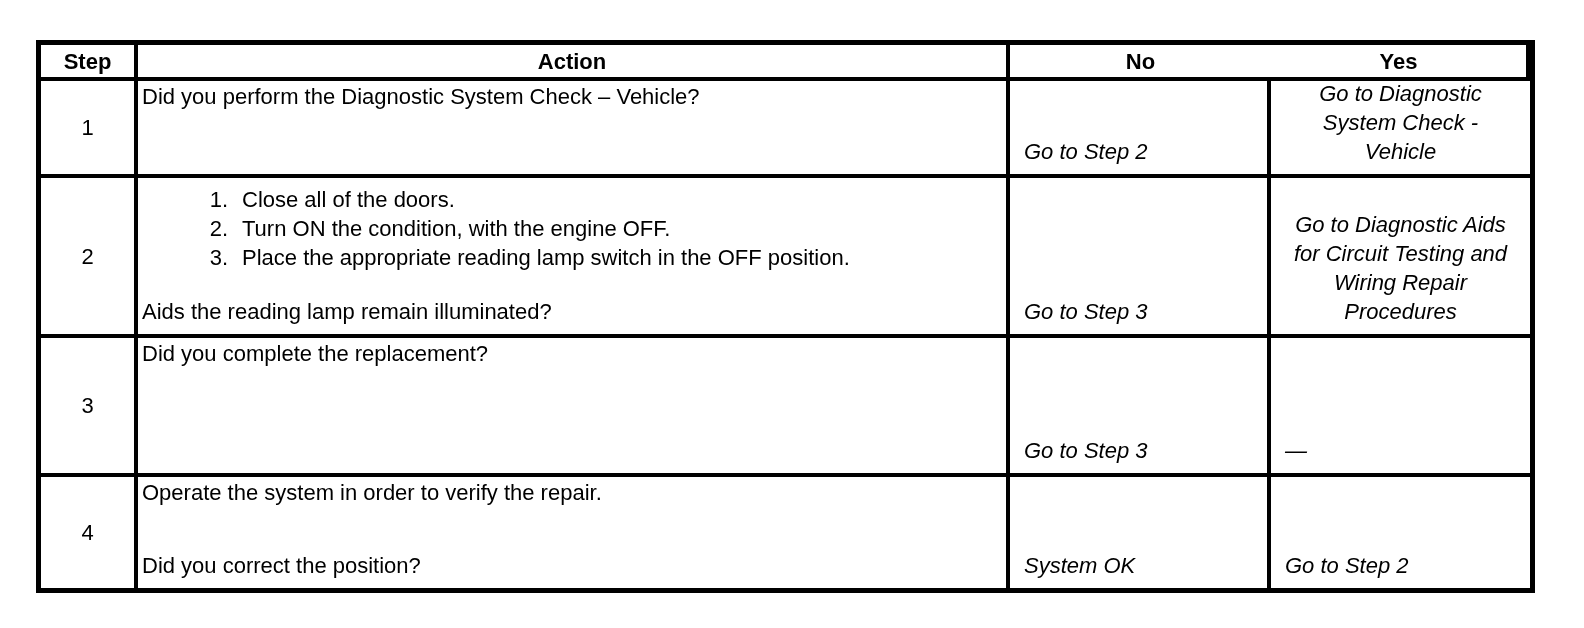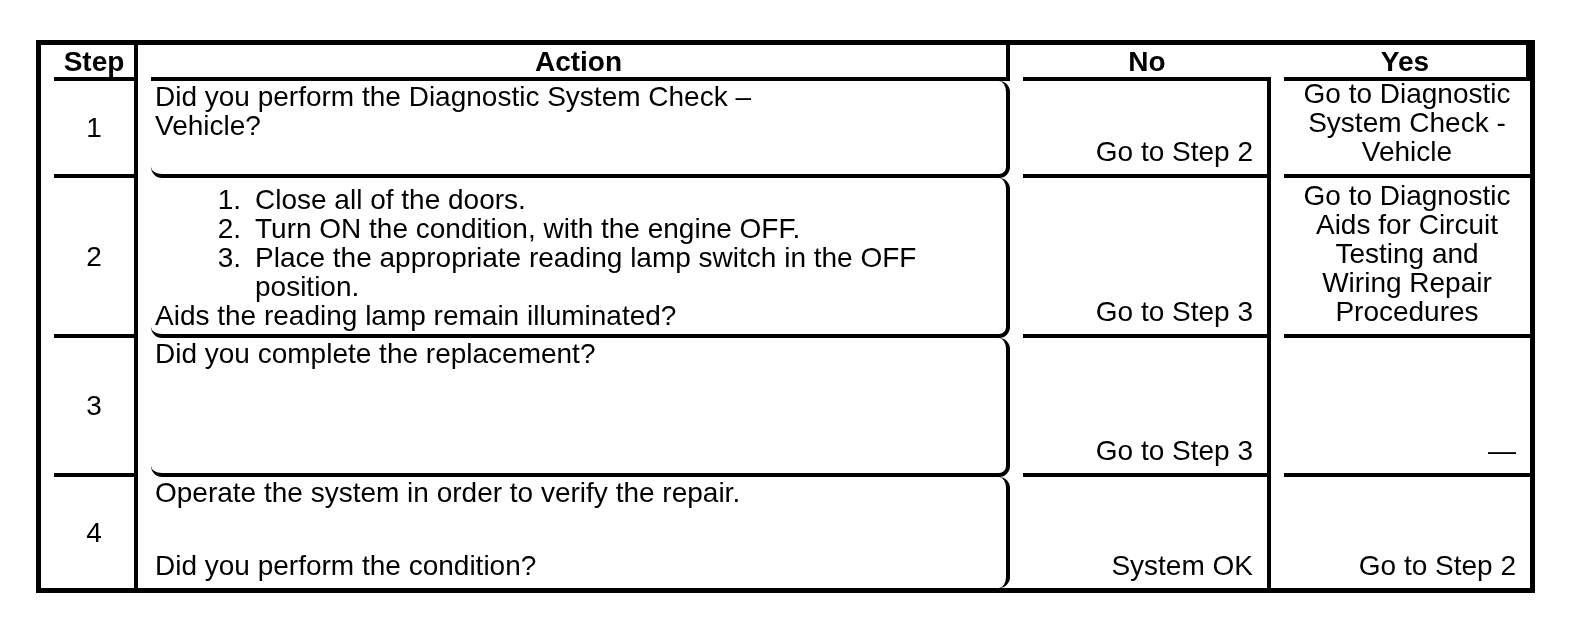--- a/index.html
+++ b/index.html
@@ -28,44 +28,42 @@
     border: 5px solid #000000;
     display: grid;
     grid-template-columns: 97px 872px 261px auto;
     grid-template-rows: 36px 97px 160px 139px auto;
     background: #ffffff;
   }
   .cell {
     box-sizing: border-box;
     border-right: 4px solid #000000;
     border-bottom: 4px solid #000000;
-    font-size: 28px;
+    font-size: 22px;
     line-height: 29px;
     overflow: hidden;
-    margin-left: 13px;
   }
   .cell.last-col { border-right: none; }
   .cell.last-row { border-bottom: none; }
   .head-cell {
     display: flex;
     align-items: center;
     justify-content: center;
     font-weight: bold;
   }
   .step-cell {
     display: flex;
     align-items: center;
     justify-content: center;
   }
   .action-cell {
     display: flex;
     flex-direction: column;
     justify-content: space-between;
     padding: 1px 60px 8px 4px;
-    border-radius: 11px;
   }
   .action-intro { max-width: 700px; }
   .action-question { }
   .num-list {
     padding-top: 6px;
   }
   .num-item {
     display: flex;
   }
   .num-item .num {
@@ -73,23 +71,24 @@
     width: 24px;
     text-align: right;
     flex: 0 0 auto;
   }
   .num-item .li-text {
     padding-left: 14px;
   }
   .result-cell {
     display: flex;
     align-items: flex-end;
-    justify-content: flex-end;
+    justify-content: flex-start;
     text-align: center;
     padding: 4px 14px 8px 14px;
+    font-style: italic;
   }
 </style>
 </head>
 <body>
 
 <div class="page">
   <div class="diag-table">
 
     <div class="cell head-cell">Step</div>
     <div class="cell head-cell">Action</div>
@@ -139,21 +138,21 @@
     <div class="cell result-cell">
       <div>Go to Step 3</div>
     </div>
     <div class="cell result-cell last-col">
       <div>—</div>
     </div>
 
     <div class="cell step-cell last-row">4</div>
     <div class="cell action-cell last-row">
       <div class="action-intro">Operate the system in order to verify the repair.</div>
-      <div class="action-question">Did you perform the condition?</div>
+      <div class="action-question">Did you correct the position?</div>
     </div>
     <div class="cell result-cell last-row">
       <div>System OK</div>
     </div>
     <div class="cell result-cell last-col last-row">
       <div>Go to Step 2</div>
     </div>
 
   </div>
 </div>

